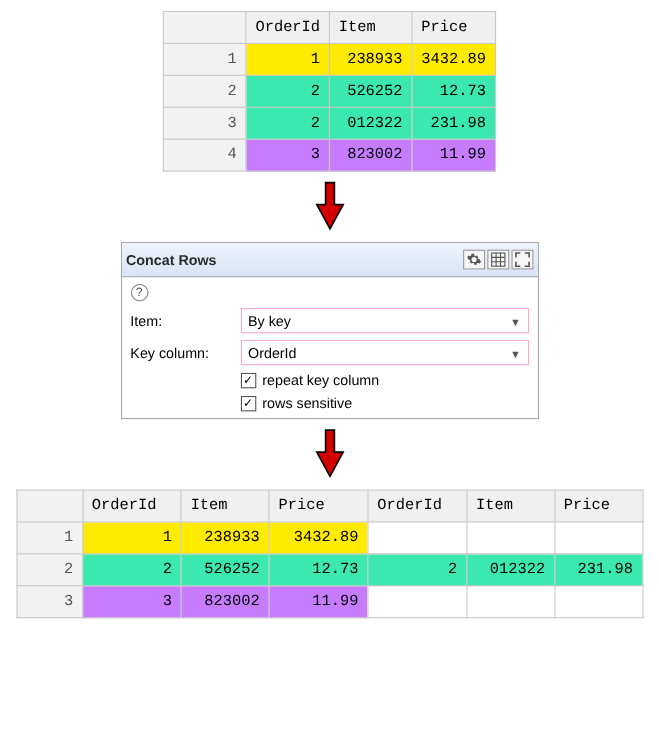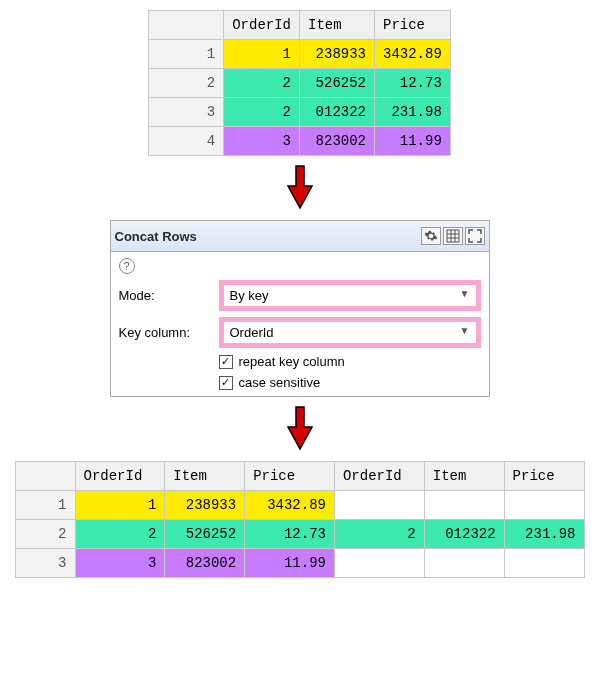--- a/index.html
+++ b/index.html
@@ -67,22 +67,22 @@
   .panel-body { padding: 6px 8px; display:flex; flex-direction:column; gap:6px; }
   .desc-row { display:flex; align-items:center; gap:6px; color:#333; white-space:nowrap; overflow:hidden; text-overflow:ellipsis; }
   .desc-row .help {
     width:16px; height:16px; border:1px solid #888; border-radius:50%;
     display:inline-flex; align-items:center; justify-content:center; font-size:11px; color:#555;
     flex-shrink:0;
   }
   .form-row { display:flex; align-items:center; gap:8px; }
   .form-row label.k { width:92px; }
   .form-row .select {
-    flex:1; border:5px solid #f9a8d4; background:#fff; padding:3px 6px;
-    display:flex; justify-content:space-between; align-items:flex-start; cursor:pointer;
+    flex:1; border:1px solid #f9a8d4; background:#fff; padding:3px 6px;
+    display:flex; justify-content:space-between; align-items:flex-end; cursor:pointer;
   }
   .form-row .select .caret { font-size:10px; color:#555; }
   .check-row { display:flex; align-items:center; gap:6px; padding-left:100px; }
   .check-row .cb {
     width:14px; height:14px; border:1px solid #555; display:inline-flex;
     align-items:center; justify-content:center; font-size:11px; background:#fff;
   }
 </style>
 </head>
 <body>
@@ -155,40 +155,40 @@
               <path d="M1 5V1h4M13 5V1H9M1 9v4h4M13 9v4H9"></path>
             </svg>
         </span>
       </div>
     </div>
     <div class="panel-body">
       <div class="desc-row">
         <span class="help">?</span>
       </div>
       <div class="form-row">
-        <label class="k">Mode:</label>
+        <label class="k">Item:</label>
         <div class="select">
           <span>By key</span>
           <span class="caret">▼</span>
         </div>
       </div>
       <div class="form-row">
         <label class="k">Key column:</label>
         <div class="select">
           <span>OrderId</span>
           <span class="caret">▼</span>
         </div>
       </div>
       <div class="check-row">
         <span class="cb">✓</span>
         <span>repeat key column</span>
       </div>
       <div class="check-row">
         <span class="cb">✓</span>
-        <span>case sensitive</span>
+        <span>rows sensitive</span>
       </div>
     </div>
   </div>
 
   <div class="arrow-down">
     <svg width="30" height="48" viewBox="0 0 30 48">
       <path d="M11 2 h8 v20 h8 l-12 22 -12 -22 h8 z" fill="#d40000" stroke="#000" stroke-width="1.5"></path>
     </svg>
   </div>
 

